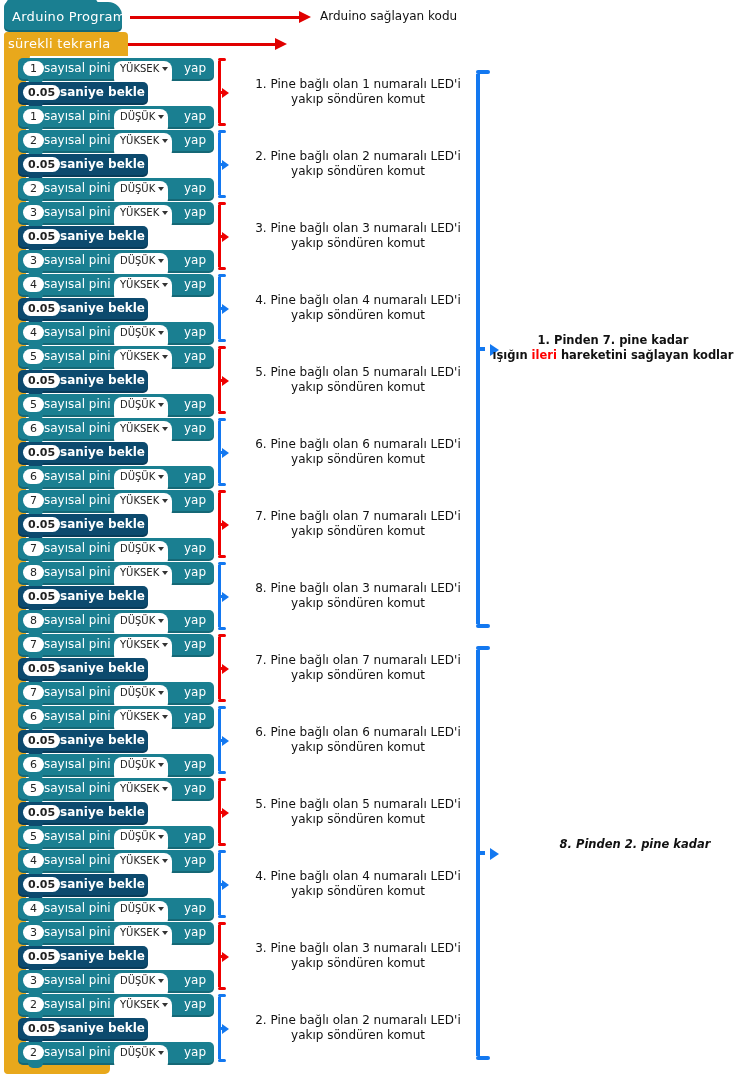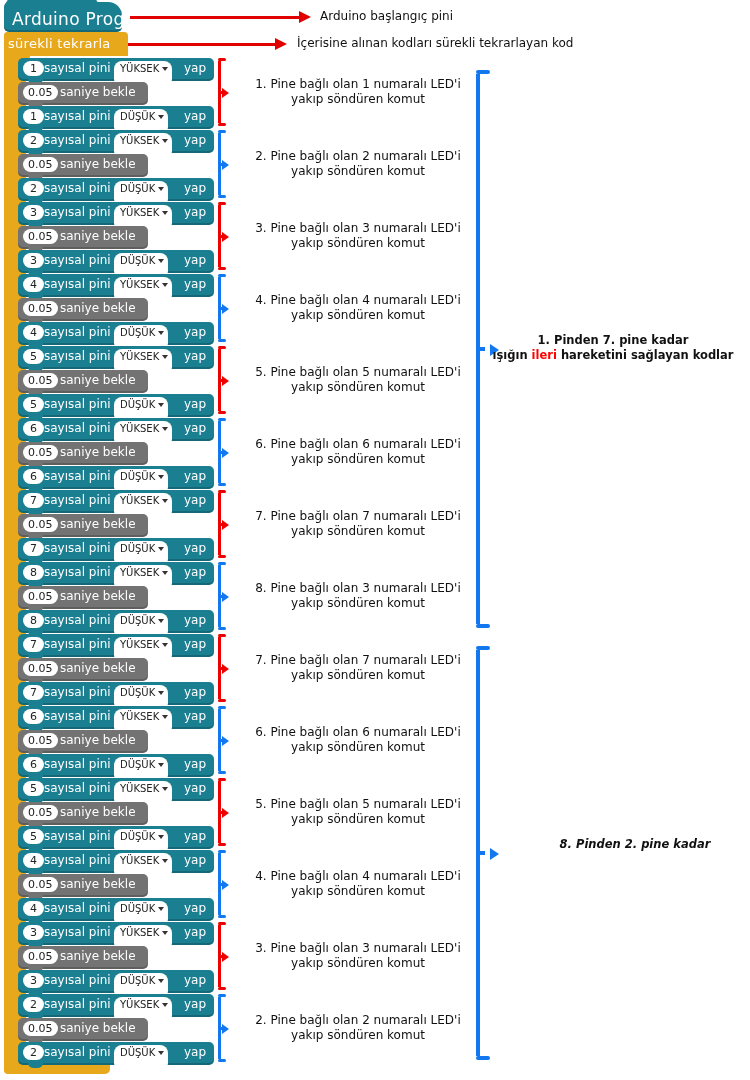--- a/index.html
+++ b/index.html
@@ -12,21 +12,21 @@
   .hat{
     position:absolute;left:4px;top:2px;width:118px;height:30px;
     background:#1a7f91;border-radius:5px 14px 5px 5px;
     box-shadow:inset 0 -2px 0 rgba(0,0,0,.18);
   }
   .hat:before{
     content:"";position:absolute;left:0px;top:-9px;width:96px;height:18px;
     background:#1a7f91;border-radius:48px 48px 0 0;
   }
   .hat-label{
-    position:absolute;left:8px;top:7px;color:#ffffff;font-size:17px;
+    position:absolute;left:8px;top:7px;color:#ffffff;font-size:13px;
     letter-spacing:.3px;white-space:nowrap;
   }
 
   .cblock{
     position:absolute;left:4px;top:32px;width:22px;height:1042px;
     background:#e8a81c;border-radius:4px;
   }
   .cblock-top{
     position:absolute;left:4px;top:32px;width:124px;height:24px;
     background:#e8a81c;border-radius:4px 4px 0 0;
@@ -50,22 +50,23 @@
 
   
   .row{position:absolute;left:18px;height:23px;}
   .blk-pin{
     position:relative;height:23px;width:196px;
     background:#1a7f91;border-radius:5px;
     box-shadow:inset 0 -2px 0 rgba(0,0,0,.18);
   }
   .blk-wait{
     position:relative;height:23px;width:130px;
-    background:#737373;border-radius:5px;
+    background:#0c4a6e;border-radius:5px;
     box-shadow:inset 0 -2px 0 rgba(0,0,0,.18);
+    font-weight:bold;
   }
   .blk-pin:after,.blk-wait:after{
     content:"";position:absolute;left:10px;top:21px;width:15px;height:5px;
     border-radius:0 0 5px 5px;background:inherit;
   }
   .numoval{
     position:absolute;left:5px;top:3px;min-width:15px;height:15px;
     background:#fff;border-radius:10px;color:#222;font-size:11px;
     text-align:center;line-height:15px;padding:0 3px;
   }
@@ -133,24 +134,23 @@
 
   <div class="cblock"></div>
   <div class="cblock-top">
       <span class="notch"></span>
     </div>
   <span class="cblock-label">sürekli tekrarla</span>
   <div class="cblock-foot"></div>
   <div class="loop-arrow">↵</div>
 
   <div class="arrow" style="left:130px;top:16px;width:170px;"></div>
-  <div class="noteTxt" style="left:320px;top:9px;">Arduino başlangıç pini</div>
+  <div class="noteTxt" style="left:320px;top:9px;">Arduino sağlayan kodu</div>
 
   <div class="arrow" style="left:128px;top:43px;width:148px;"></div>
-  <div class="noteTxt" style="left:297px;top:36px;">İçerisine alınan kodları sürekli tekrarlayan kod</div>
 
   <div id="rows">
       <div class="row" style="top: 58px;">
         <div class="blk-pin">
           <span class="numoval">1</span>
           <span class="t1">sayısal pini</span>
           <span class="ddown">YÜKSEK</span>
           <span class="t2">yap</span>
         </div>
       </div>

